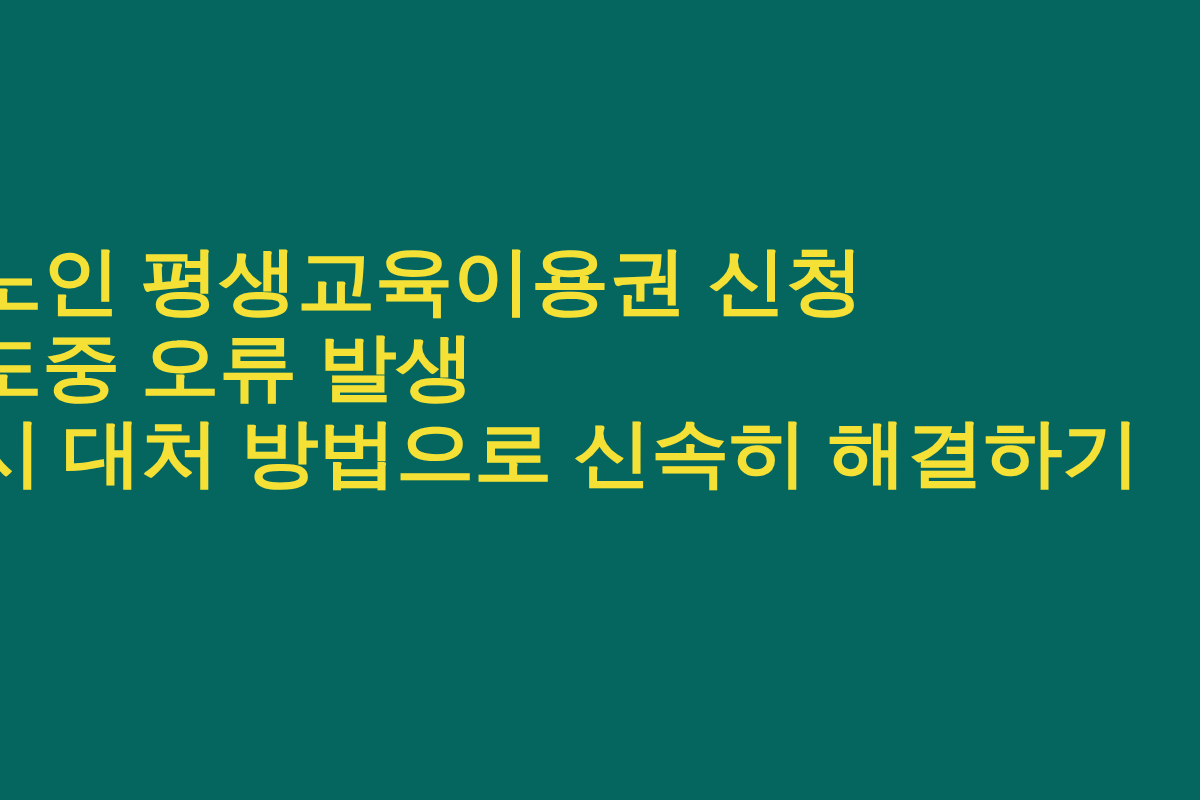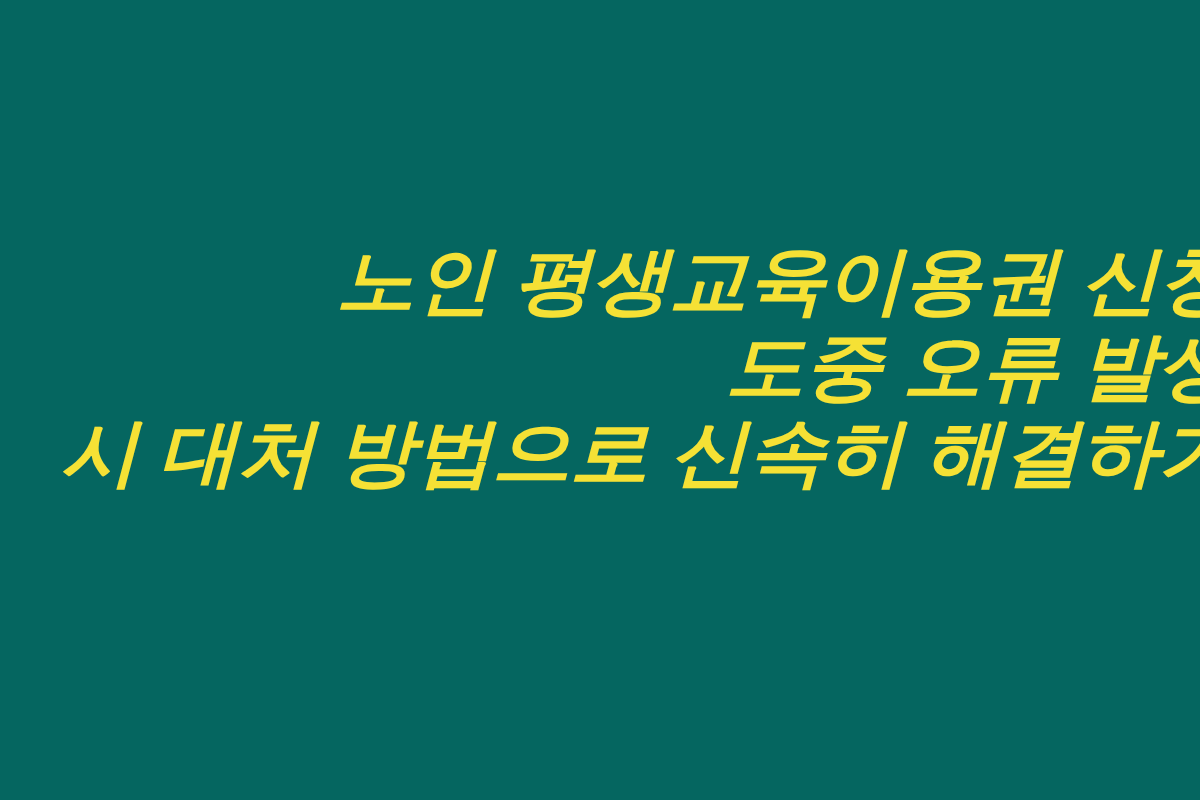--- a/index.html
+++ b/index.html
@@ -20,29 +20,28 @@
     height: 800px;
     background: #056660;
     display: flex;
     align-items: center;
     justify-content: center;
     box-sizing: border-box;
   }
 
   .headline {
     width: 1200px;
-    text-align: right;
+    text-align: left;
     color: #F5E135;
     font-weight: 900;
     line-height: 86px;
     letter-spacing: -0.5px;
     -webkit-font-smoothing: antialiased;
     transform: translateY(-33px);
     user-select: none;
-    font-style: italic;
   }
 
   .headline-line {
     display: block;
     white-space: nowrap;
     color: #F5E135;
     font-weight: 900;
   }
 
   

